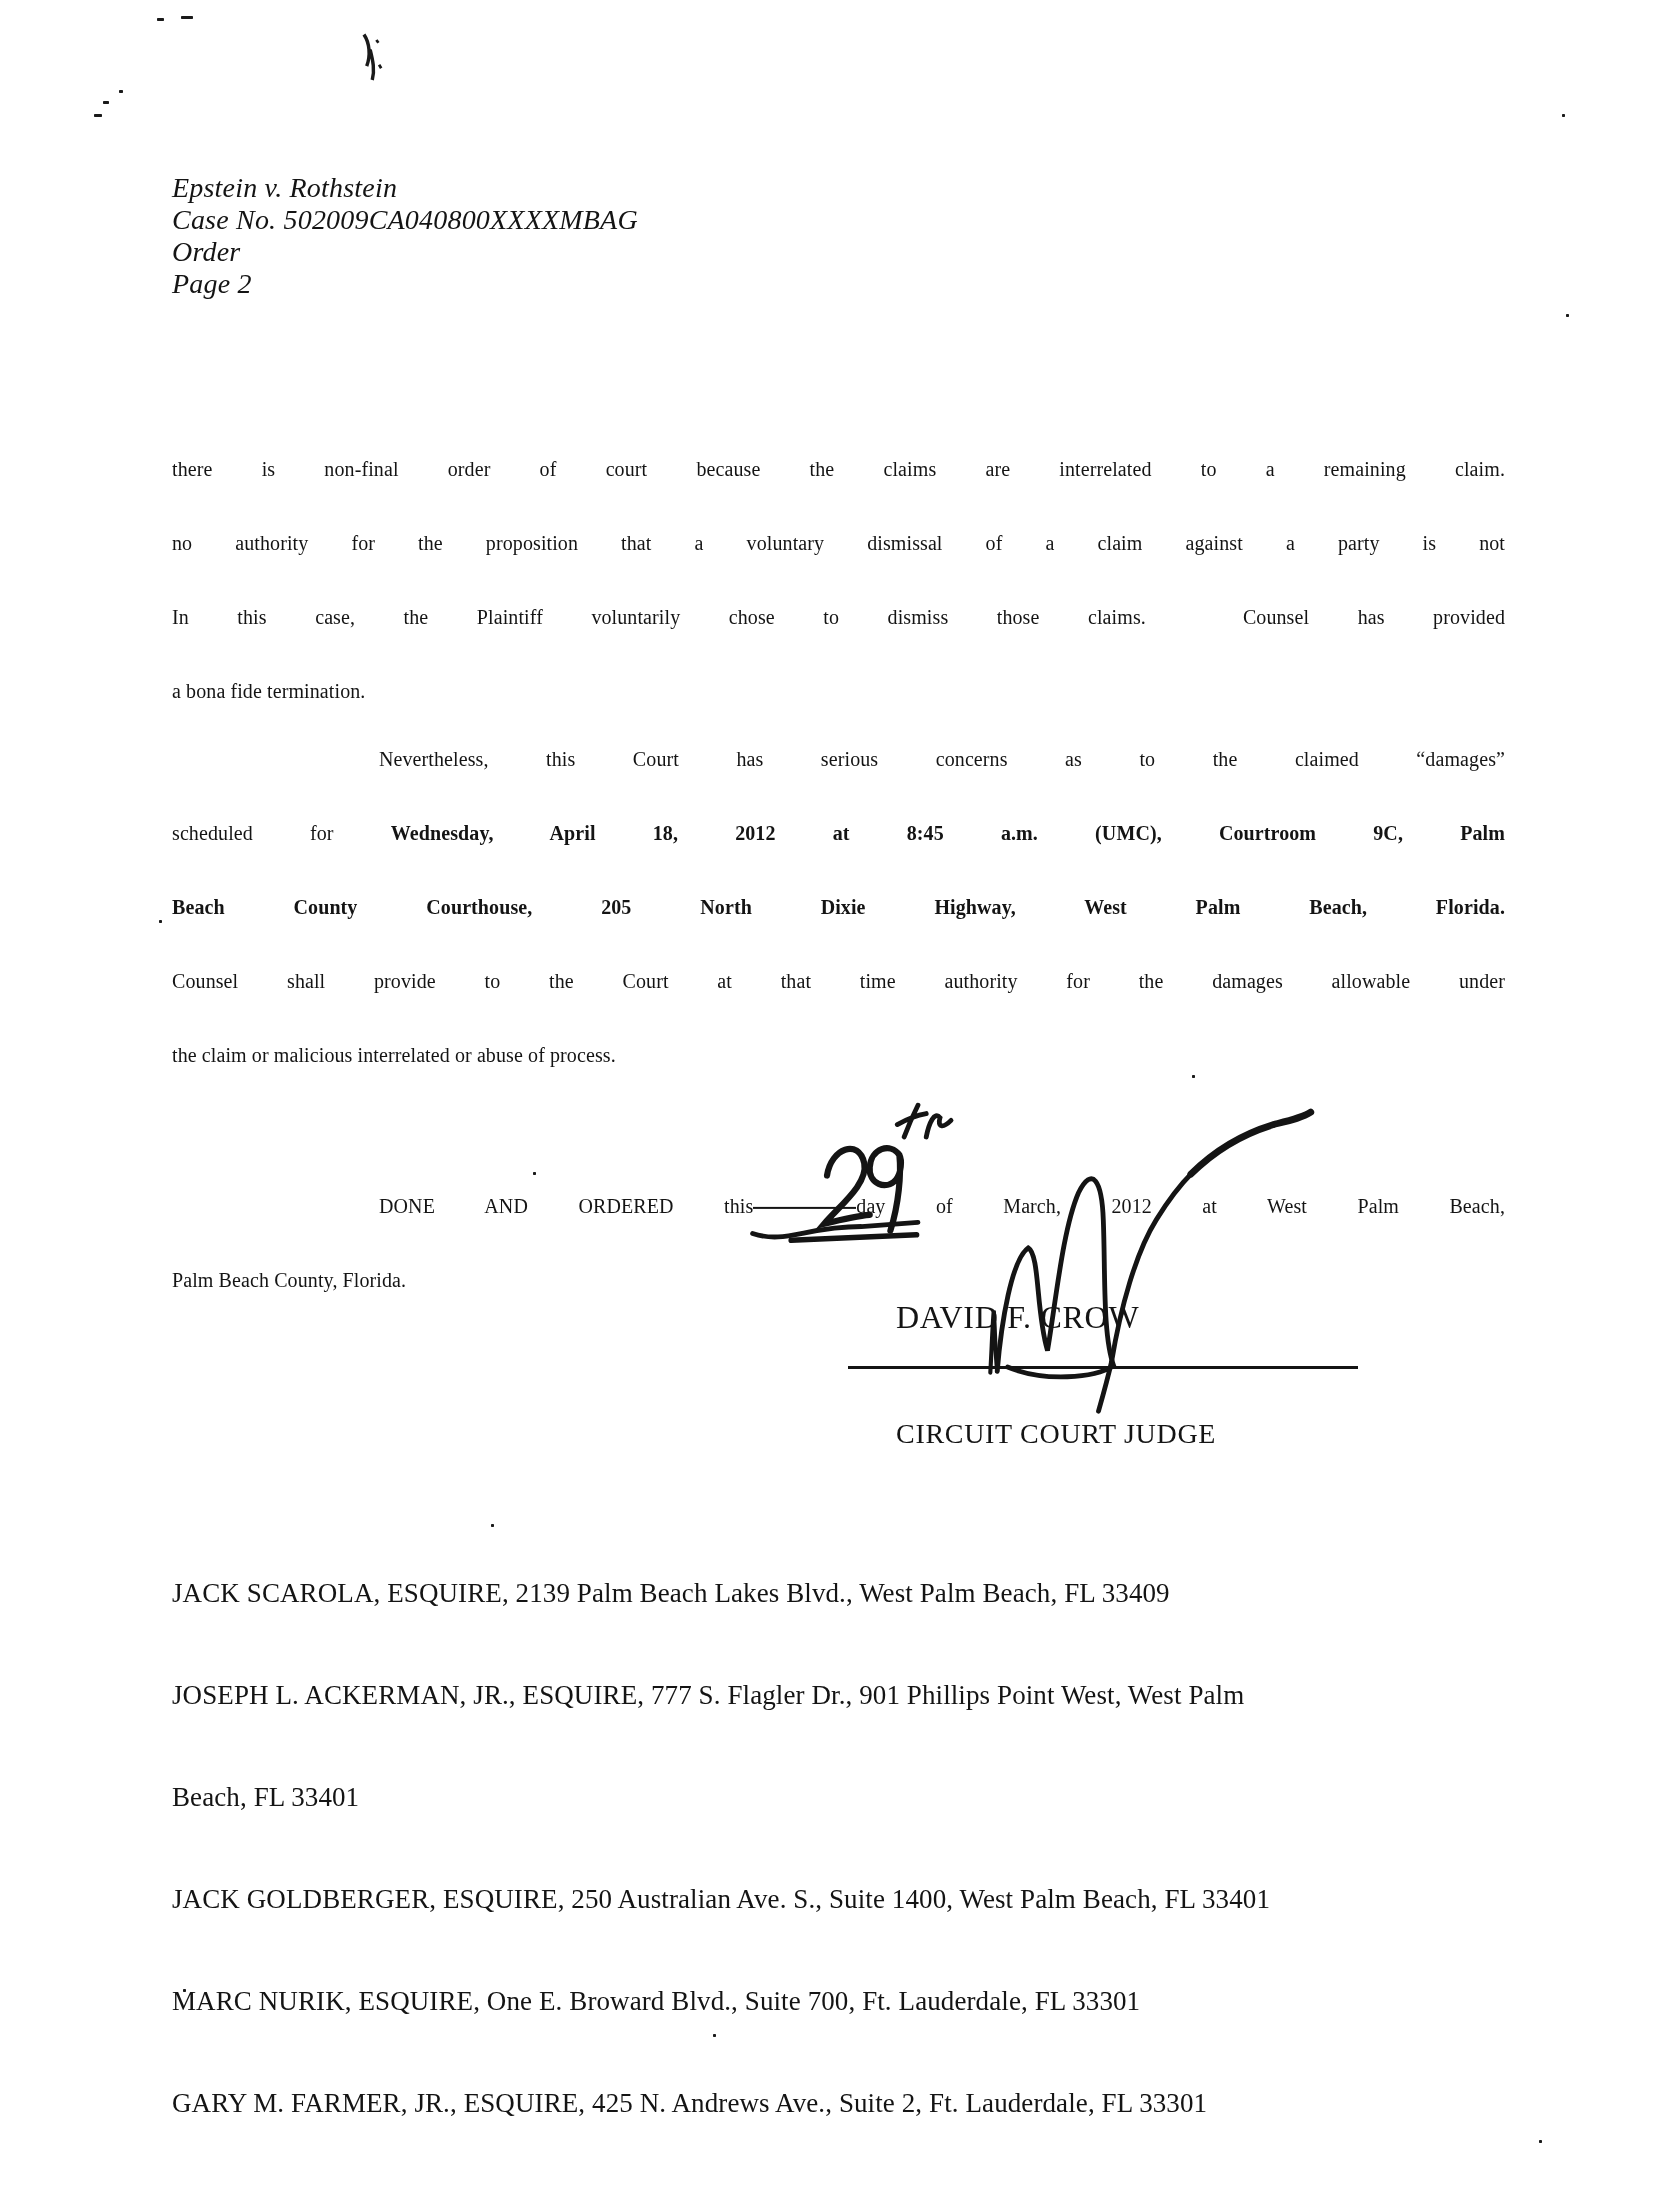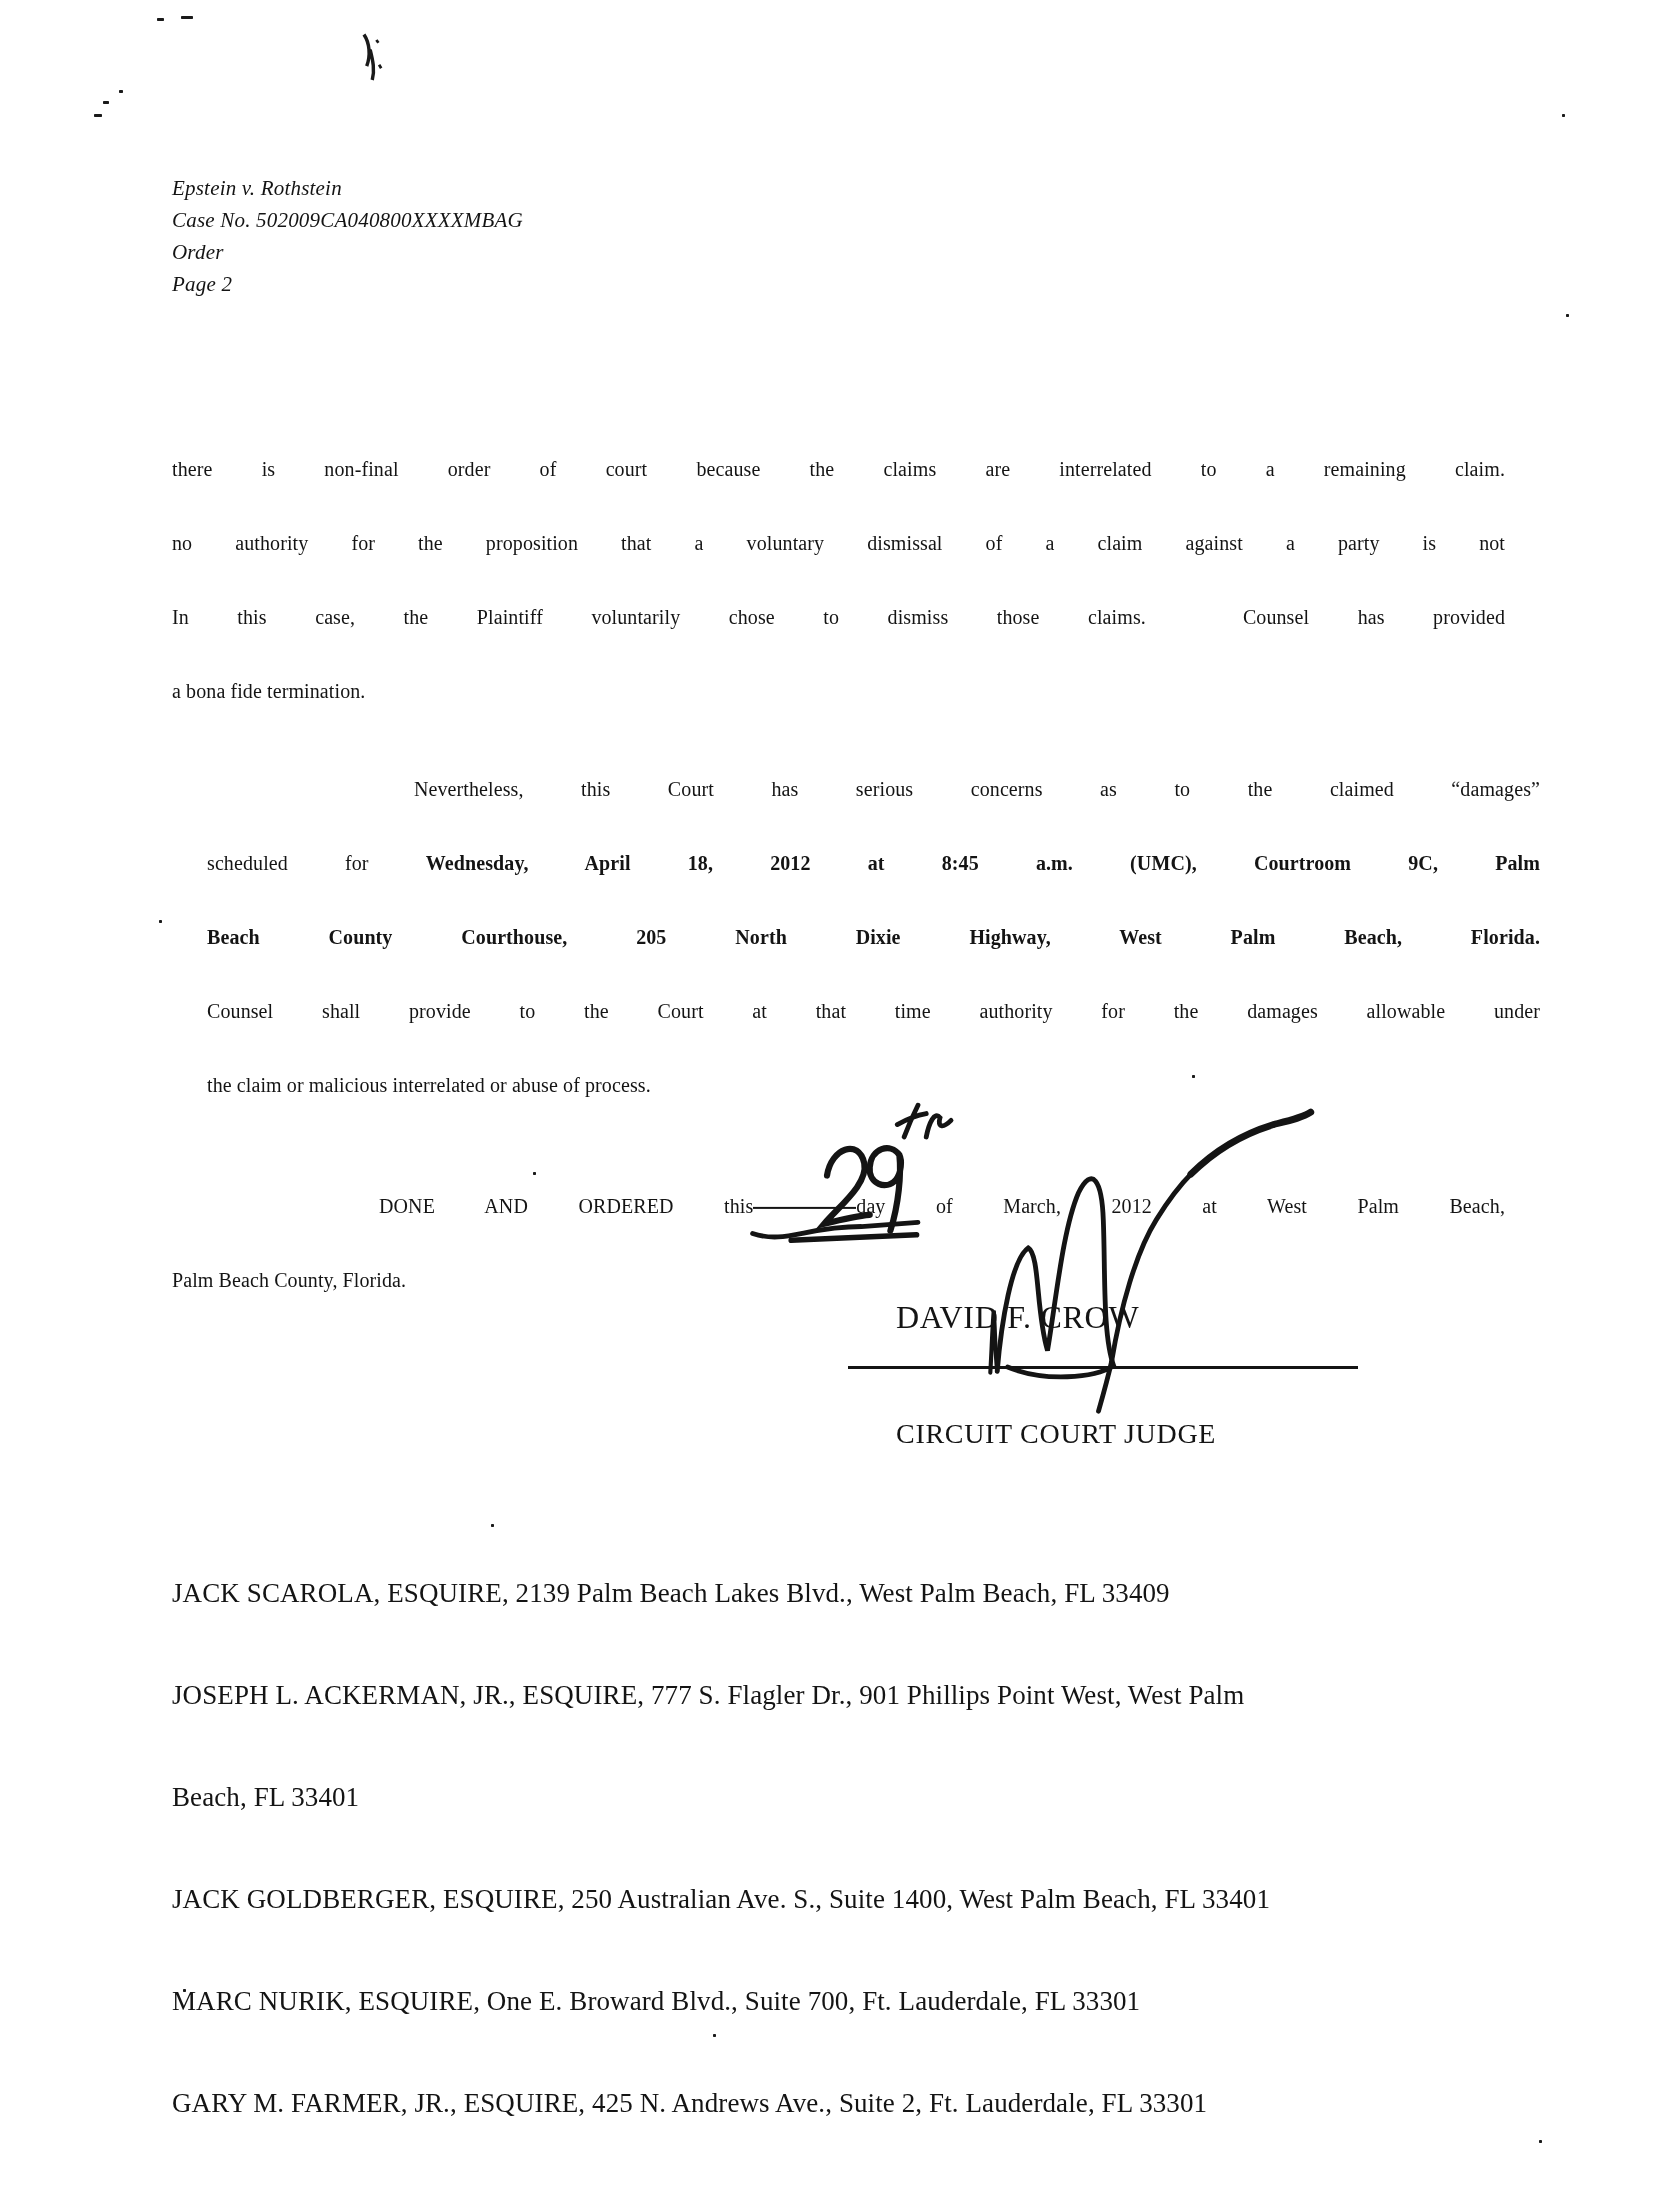--- a/index.html
+++ b/index.html
@@ -7,31 +7,31 @@
     position:relative;
     width:1674px;height:2205px;
     background:#ffffff;
     font-family:"Liberation Serif","DejaVu Serif",serif;
     color:#141414;
     overflow:hidden;
   }
   
   .header{
     position:absolute;left:172px;top:172px;
-    font-style:italic;font-size:21px;line-height:32px;
+    font-style:italic;font-size:28px;line-height:32px;
     letter-spacing:0.2px;
   }
   
   .bodyblock{position:absolute;left:172px;width:1333px;font-size:20px;}
   .line{display:block;height:74px;line-height:74px;white-space:pre-wrap;letter-spacing:0.1px;}
   .jline{text-align:justify;}
   .jline::after{content:"";display:inline-block;width:100%;height:0;}
   .indent{text-indent:207px;}
   .para1{top:432px;}
-  .para2{top:752px;margin-left:35px;}
+  .para2{top:722px;}
   .doneline{top:1169px;}
   .closing{top:1243px;}
   .b{font-weight:bold;}
   .u{text-decoration:underline;text-decoration-thickness:2.8px;text-underline-offset:6.2px;}
   .day-gap{
     display:inline-block;width:103px;height:0;
     border-bottom:2.8px solid #141414;vertical-align:baseline;
     transform:translateY(-4.1px);
   }
   

